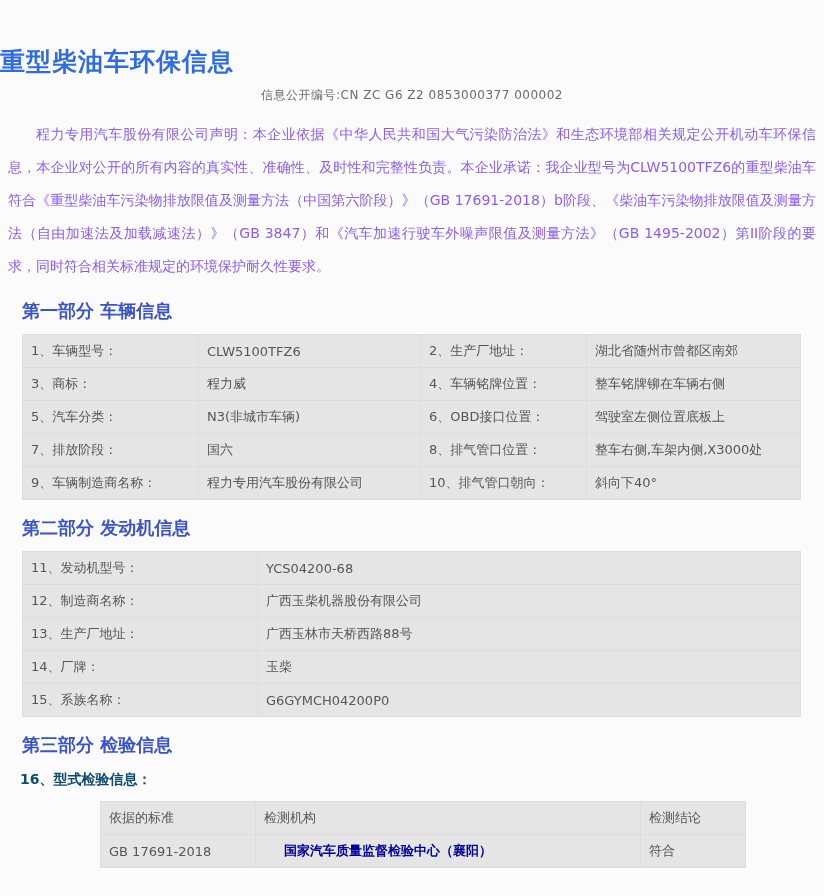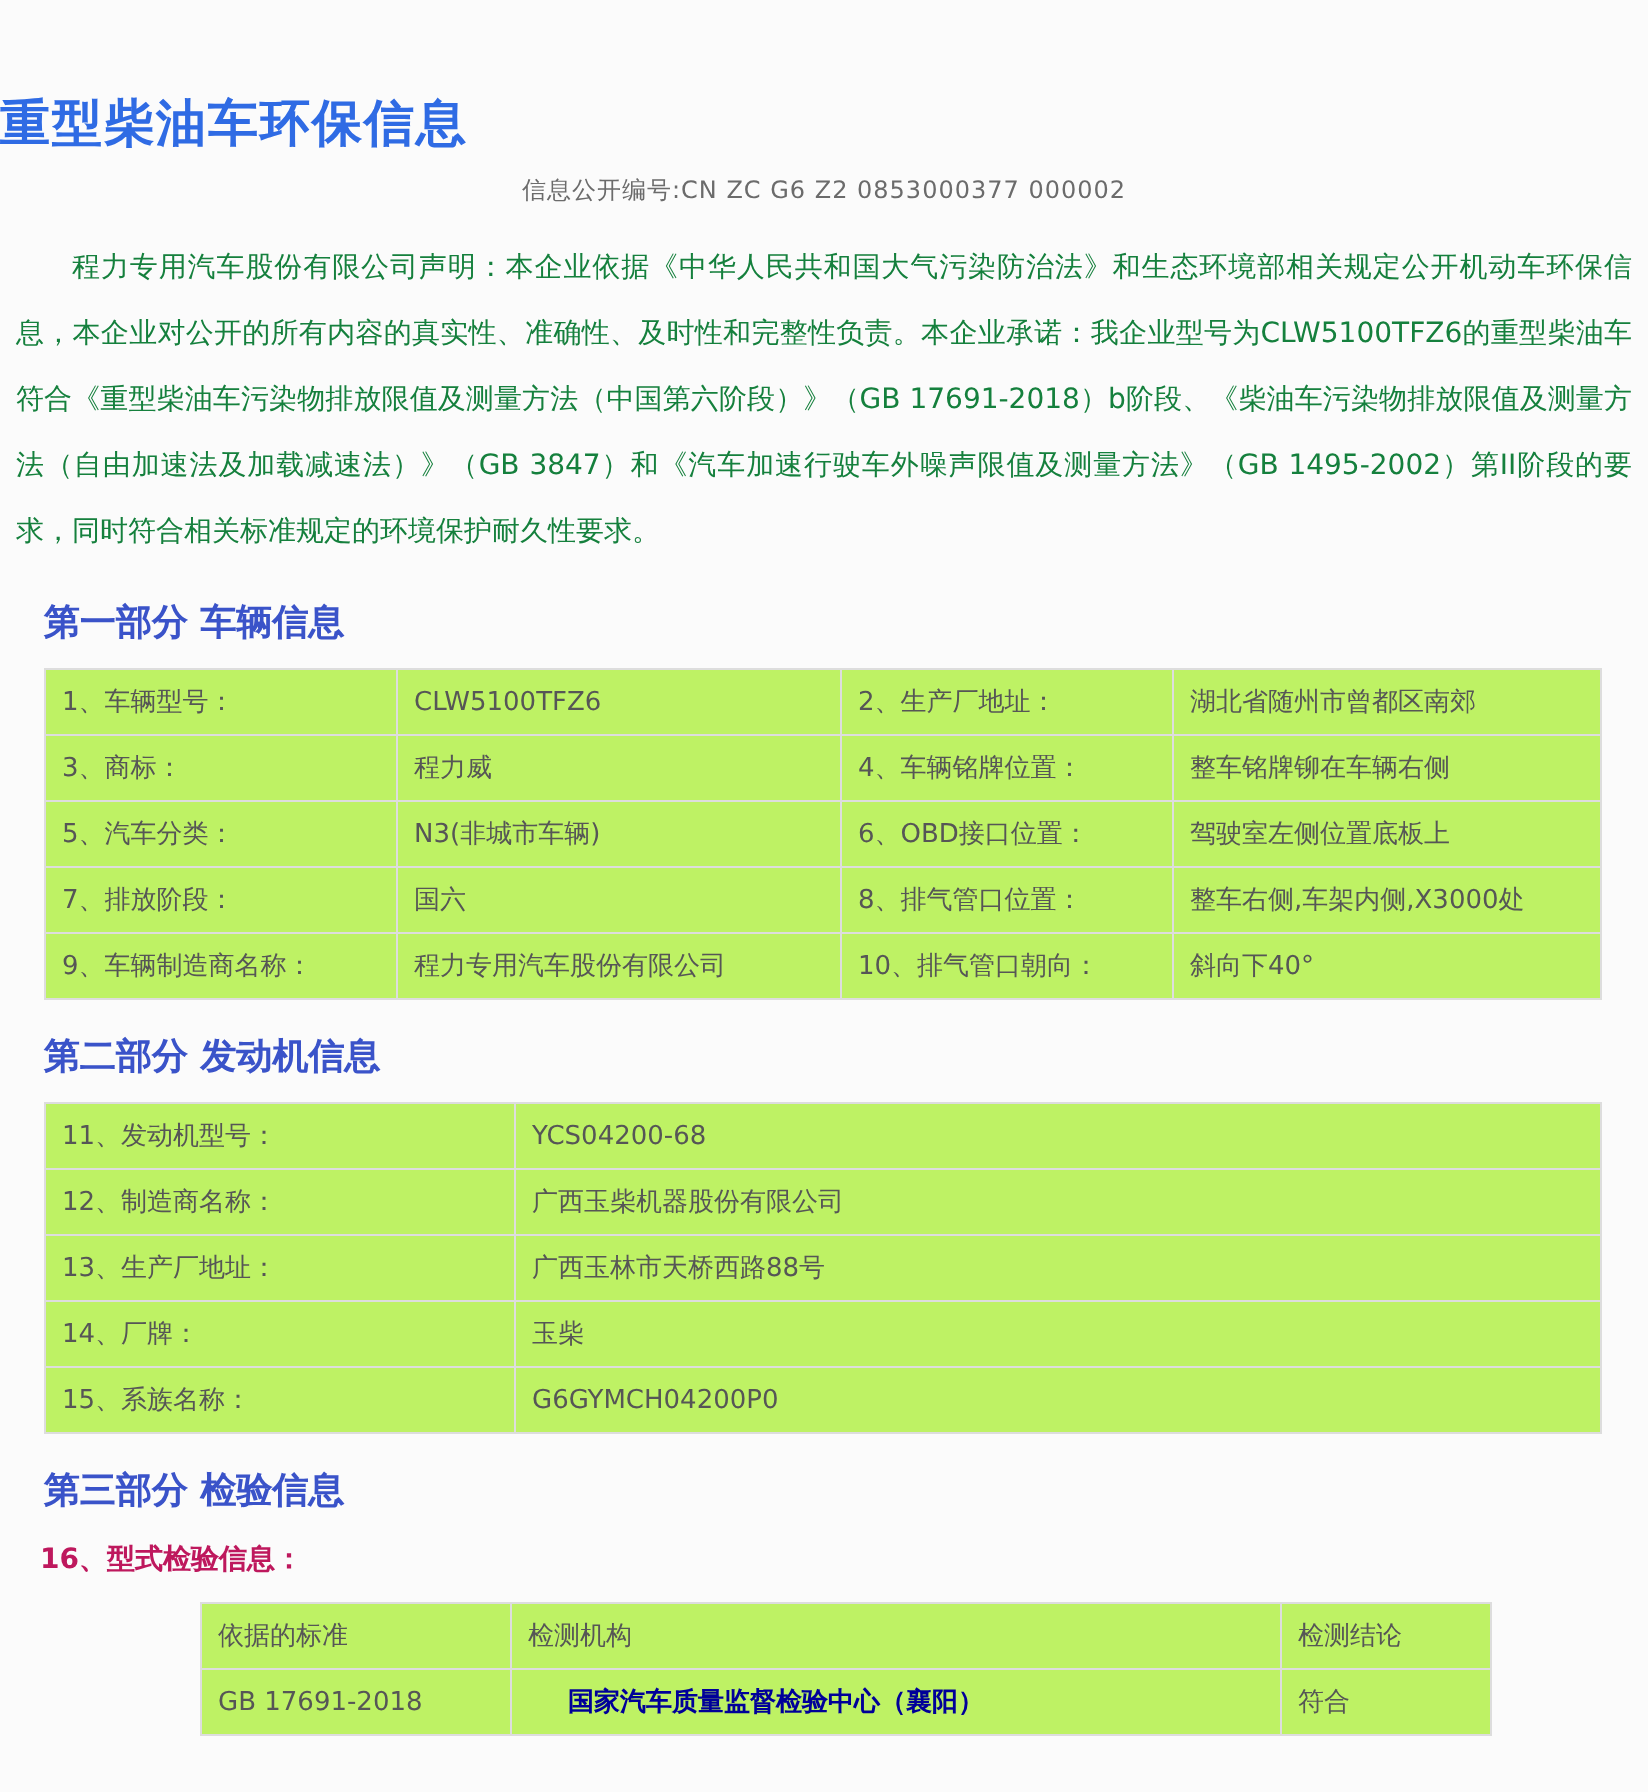--- a/index.html
+++ b/index.html
@@ -15,31 +15,31 @@
     font-size:25px; font-weight:bold; color:#2f6be4;
     letter-spacing:1px;
   }
   .doc-code {
     margin-top:9px; text-align:center;
     font-size:12px; color:#6b6b6b; letter-spacing:0.5px;
   }
   .declaration {
     margin:14px 8px 0 8px;
     line-height:33px; text-align:justify;
-    text-indent:28px; color:#15803d; font-size:14px;
+    text-indent:28px; color:#8b5cf6; font-size:14px;
   }
   .section-title {
     margin:16px 0 0 22px;
     font-size:18px; font-weight:bold; color:#3a53c9;
   }
   .item-title {
     margin:14px 0 0 20px;
-    font-size:14px; font-weight:bold; color:#be185d;
+    font-size:14px; font-weight:bold; color:#0c4a6e;
   }
-  table { border-collapse:collapse; background:#bef264; table-layout:fixed; }
+  table { border-collapse:collapse; background:#e5e5e5; table-layout:fixed; }
   td, th {
     border:1px solid #ddd; height:33px;
     padding:0 8px; font-size:13px; color:#565656;
     font-weight:normal; text-align:left; overflow:hidden; white-space:nowrap;
   }
   .tbl-vehicle   { margin:11px 0 0 22px; width:778px; }
   .tbl-vehicle   col.c1 { width:176px; } .tbl-vehicle col.c2 { width:222px; }
   .tbl-vehicle   col.c3 { width:166px; } .tbl-vehicle col.c4 { width:214px; }
   .tbl-two-col   { margin:11px 0 0 22px; width:778px; }
   .tbl-two-col   col.c1 { width:235px; } .tbl-two-col col.c2 { width:543px; }

